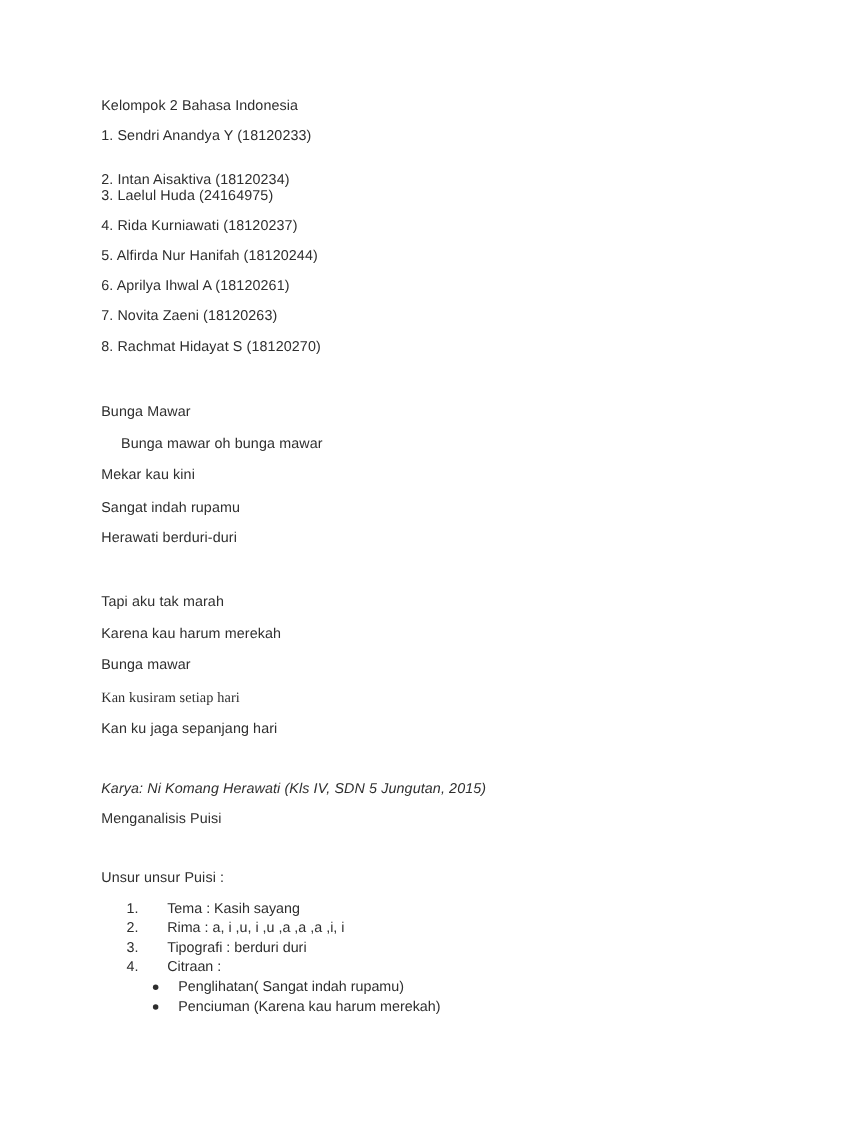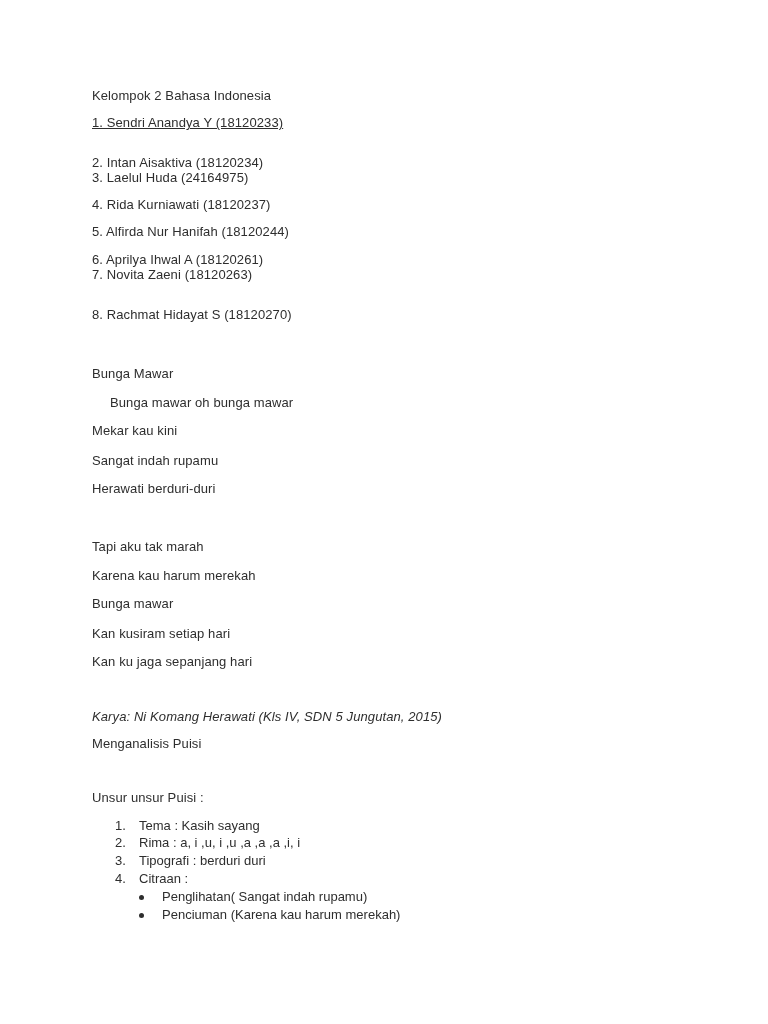--- a/index.html
+++ b/index.html
@@ -36,21 +36,21 @@
       white-space: nowrap;
       line-height: 16px;
       font-size: 13px;
     }
     .ol-num {
       position: absolute;
       left: 115px;
     }
     .ol-text {
       position: absolute;
-      left: 139px;
+      left: 152px;
     }
     .bullet {
       position: absolute;
       left: 139px;
       width: 5px;
       height: 5px;
       border-radius: 50%;
       background: #2e2e2e;
     }
     .bullet-text {
@@ -58,39 +58,39 @@
       left: 162px;
     }
   </style>
 </head>
 <body>
 
 <div class="page">
 
   <div class="line" style="top:88px;">Kelompok 2 Bahasa Indonesia</div>
 
-  <div class="line" style="top:115px;text-decoration:underline;">1. Sendri Anandya Y (18120233)</div>
+  <div class="line" style="top:115px;">1. Sendri Anandya Y (18120233)</div>
   <div class="line" style="top:155px;">2. Intan Aisaktiva (18120234)</div>
   <div class="line" style="top:170px;">3. Laelul Huda (24164975)</div>
   <div class="line" style="top:197px;">4. Rida Kurniawati (18120237)</div>
   <div class="line" style="top:224px;">5. Alfirda Nur Hanifah (18120244)</div>
   <div class="line" style="top:252px;">6. Aprilya Ihwal A (18120261)</div>
-  <div class="line" style="top:267px;">7. Novita Zaeni (18120263)</div>
+  <div class="line" style="top:279px;">7. Novita Zaeni (18120263)</div>
   <div class="line" style="top:307px;">8. Rachmat Hidayat S (18120270)</div>
 
   <div class="line" style="top:366px;">Bunga Mawar</div>
 
   <div class="line" style="top:395px;margin-left:18px;">Bunga mawar oh bunga mawar</div>
   <div class="line" style="top:423px;">Mekar kau kini</div>
   <div class="line" style="top:453px;">Sangat indah rupamu</div>
   <div class="line" style="top:481px;">Herawati berduri-duri</div>
   <div class="line" style="top:539px;">Tapi aku tak marah</div>
   <div class="line" style="top:568px;">Karena kau harum merekah</div>
   <div class="line" style="top:596px;">Bunga mawar</div>
-  <div class="line" style="top:626px;">Kan kusiram setiap hari</div>
+  <div class="line" style="top:626px;font-family:Liberation Serif, serif;">Kan kusiram setiap hari</div>
   <div class="line" style="top:654px;">Kan ku jaga sepanjang hari</div>
 
   <div class="line italic" style="top:709px;">Karya: Ni Komang Herawati (Kls IV, SDN 5 Jungutan, 2015)</div>
 
   <div class="line" style="top:736px;">Menganalisis Puisi</div>
 
   <div class="line" style="top:790px;">Unsur unsur Puisi :</div>
 
   <div class="ol-item" style="top:818px; left:0; width:768px;">
     <span class="ol-num">1.</span>

